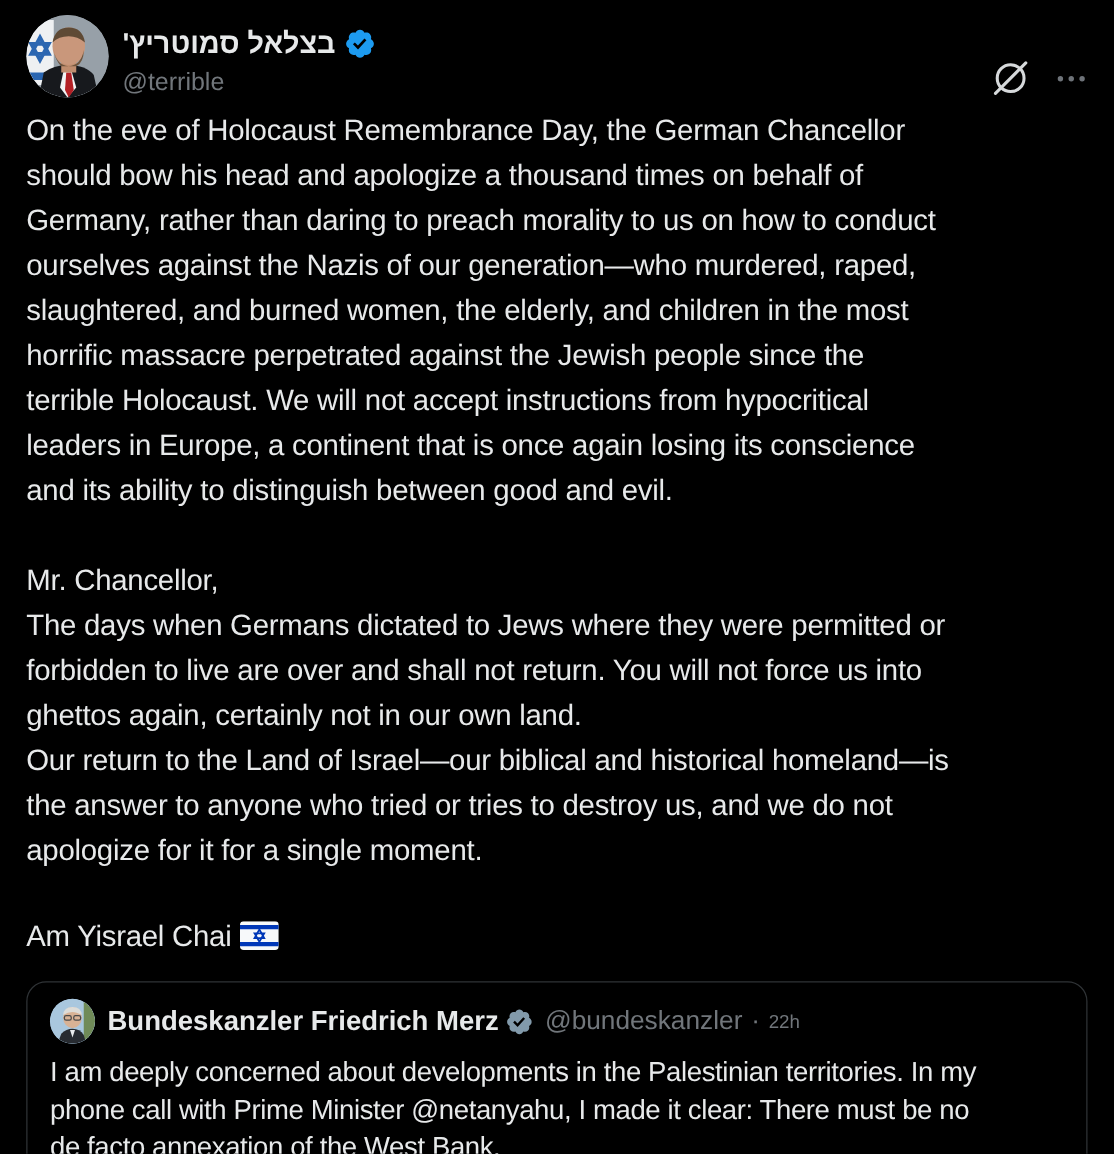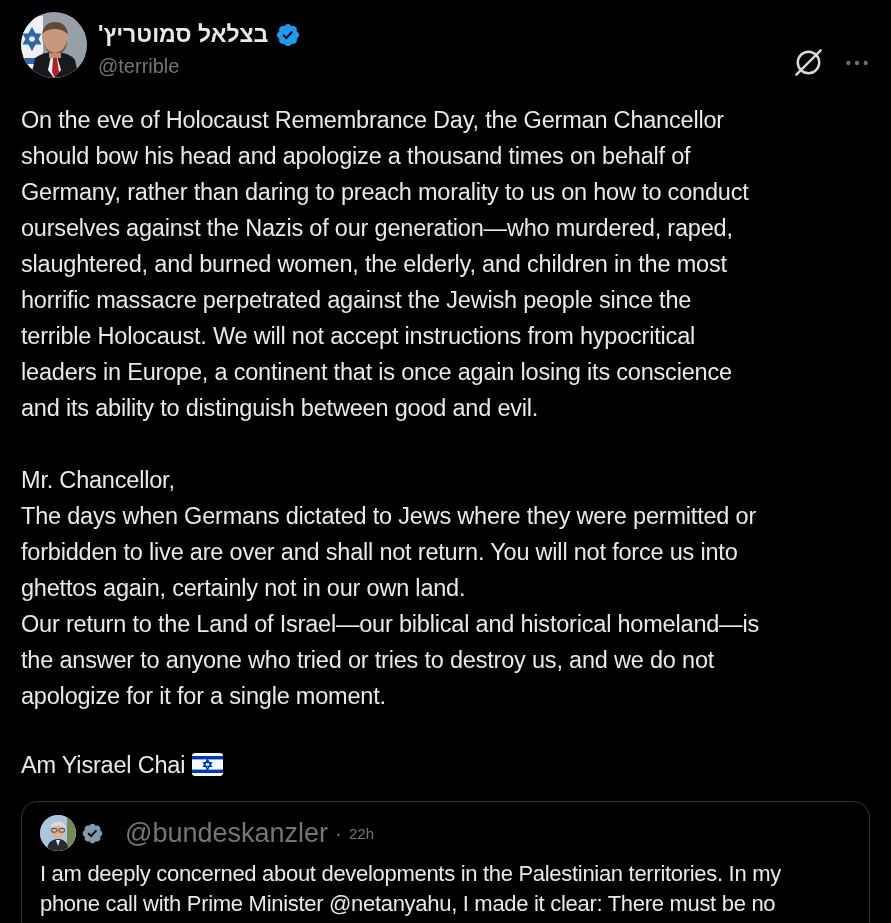--- a/index.html
+++ b/index.html
@@ -33,21 +33,21 @@
   }
   .badge { display: inline-flex; align-items: center; }
   .handle { color: #71767b; font-size: 20px; margin-top: 7px; cursor: pointer; }
   .header-actions {
     display: flex; align-items: center; gap: 20px;
     padding-top: 9px; flex: 0 0 auto;
   }
   .icon-btn { cursor: pointer; display: inline-flex; }
   
   .tweet-text {
-    margin-top: 24px;
+    margin-top: 8px;
     font-size: 23.5px;
     line-height: 36px;
     letter-spacing: -0.2px;
     white-space: pre-line;
     color: #e7e9ea;
   }
   .flag-emoji {
     display: inline-block; width: 31px; height: 23px;
     vertical-align: -3px; margin-left: 7px;
   }
@@ -63,21 +63,21 @@
   .q-avatar {
     width: 36px; height: 36px; border-radius: 50%;
     overflow: hidden; flex: 0 0 auto; background: #a8c6de;
   }
   .q-avatar svg { display: block; }
   .q-name {
     font-weight: bold; font-size: 22px; color: #e7e9ea;
     margin-left: 10px; white-space: nowrap;
   }
   .q-badge { margin-left: 5px; }
-  .q-handle { color: #71767b; font-size: 27px; margin-left: 21px; white-space: nowrap; }
+  .q-handle { color: #71767b; font-size: 21px; margin-left: 9px; white-space: nowrap; }
   .q-sep { color: #71767b; font-size: 21px; margin-left: 7px; }
   .q-time { color: #71767b; font-size: 15px; margin-left: 7px; }
   .quote-text {
     margin-top: 8px;
     font-size: 22px;
     line-height: 30px;
     letter-spacing: -0.3px;
     white-space: pre-line;
     color: #e7e9ea;
   }
@@ -183,20 +183,21 @@
             <rect x="27" y="0" width="9" height="36" fill="#708b58"></rect>
             <path d="M6 36 L9 28 Q13 24 18 24 Q24 24 27 29 L29 36 Z" fill="#272b31"></path>
             <path d="M16 25 L20 25 L18 31 Z" fill="#e8eaec"></path>
             <ellipse cx="18" cy="15" rx="7.5" ry="8.5" fill="#d8b295"></ellipse>
             <path d="M10.5 13 Q11 6.5 18 6.5 Q25 6.5 25.5 13 Q21 10.5 18 10.5 Q14.5 10.5 10.5 13 Z" fill="#dddcd8"></path>
             <rect x="11.5" y="13.5" width="5.5" height="3.6" rx="1.4" fill="none" stroke="#4a4a4a" stroke-width="1"></rect>
             <rect x="19" y="13.5" width="5.5" height="3.6" rx="1.4" fill="none" stroke="#4a4a4a" stroke-width="1"></rect>
           </g>
         </svg>
       </span>
+      <span class="q-name">Bundeskanzler Friedrich Merz</span>
       <span class="badge q-badge">
         <svg width="23" height="23" viewBox="0 0 24 24">
           <path fill="#829aab" d="M22.25 12c0-1.43-.88-2.67-2.19-3.34.46-1.39.2-2.9-.81-3.91s-2.52-1.27-3.91-.81c-.66-1.31-1.91-2.19-3.34-2.19s-2.67.88-3.33 2.19c-1.4-.46-2.91-.2-3.92.81s-1.26 2.52-.8 3.91c-1.31.67-2.2 1.91-2.2 3.34s.89 2.67 2.2 3.34c-.46 1.39-.21 2.9.8 3.91s2.52 1.26 3.91.81c.67 1.31 1.91 2.19 3.34 2.19s2.68-.88 3.34-2.19c1.39.45 2.9.2 3.91-.81s1.27-2.52.81-3.91c1.31-.67 2.19-1.91 2.19-3.34zm-11.71 4.2L6.8 12.46l1.41-1.42 2.26 2.26 4.8-5.23 1.47 1.36-6.2 6.77z"></path>
         </svg>
       </span>
       <span class="q-handle">@bundeskanzler</span>
       <span class="q-sep">·</span>
       <span class="q-time">22h</span>
     </div>
     <div class="quote-text">I am deeply concerned about developments in the Palestinian territories. In my

